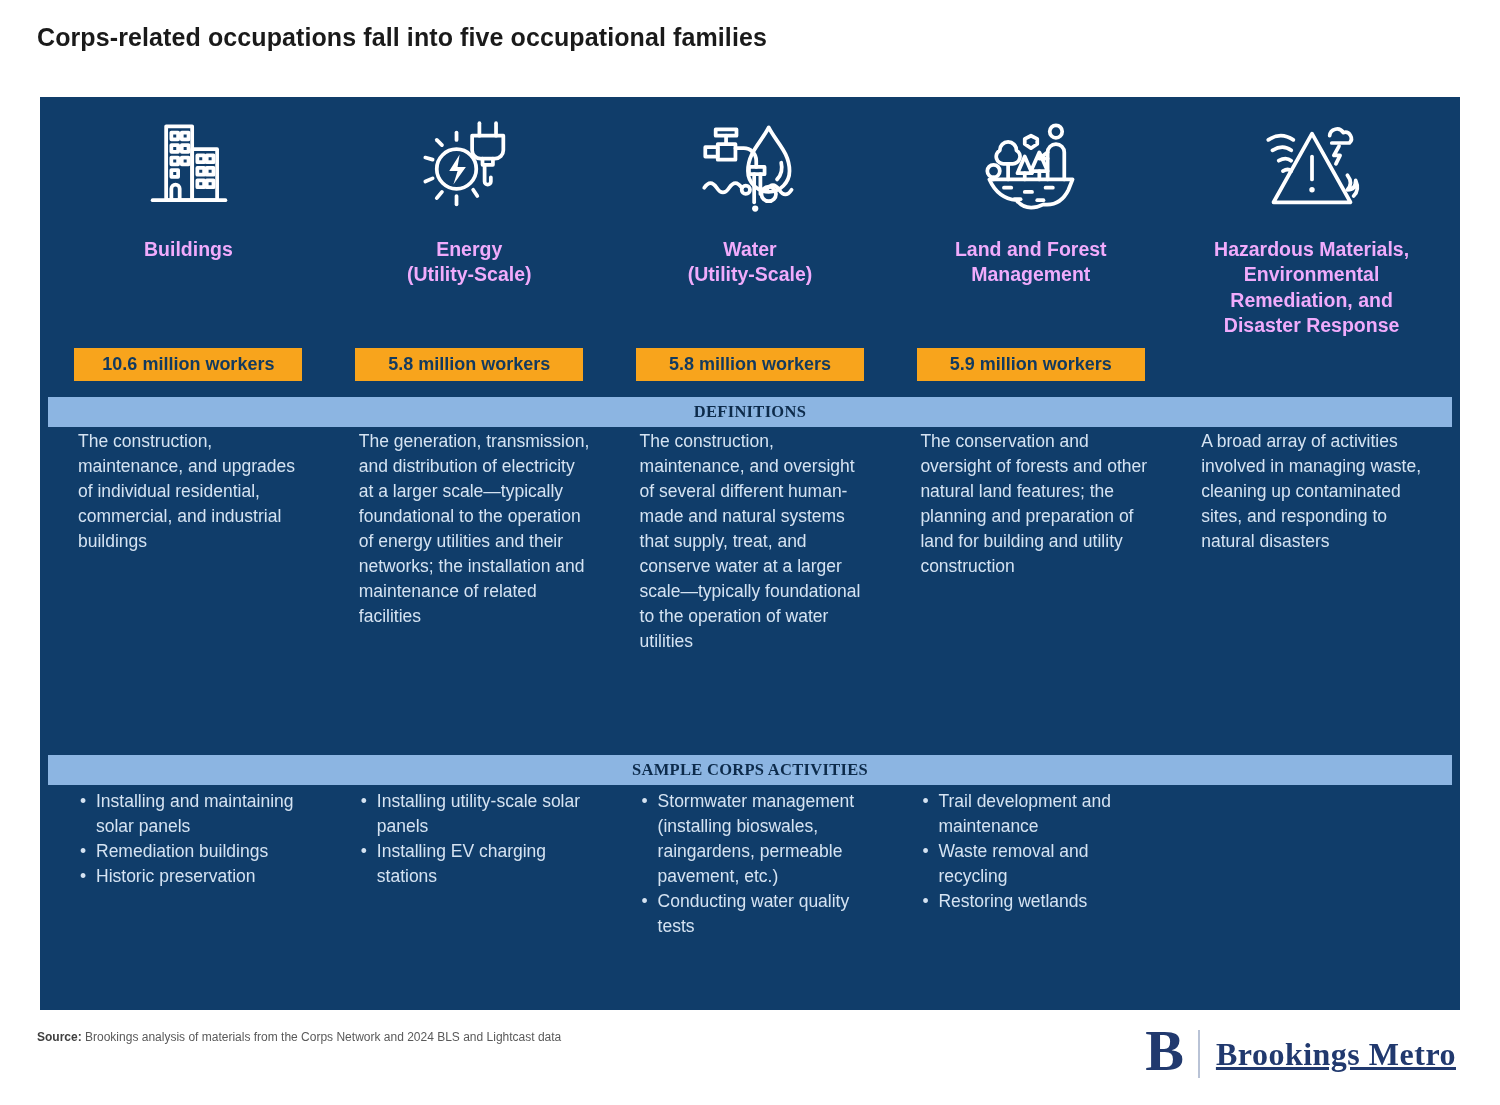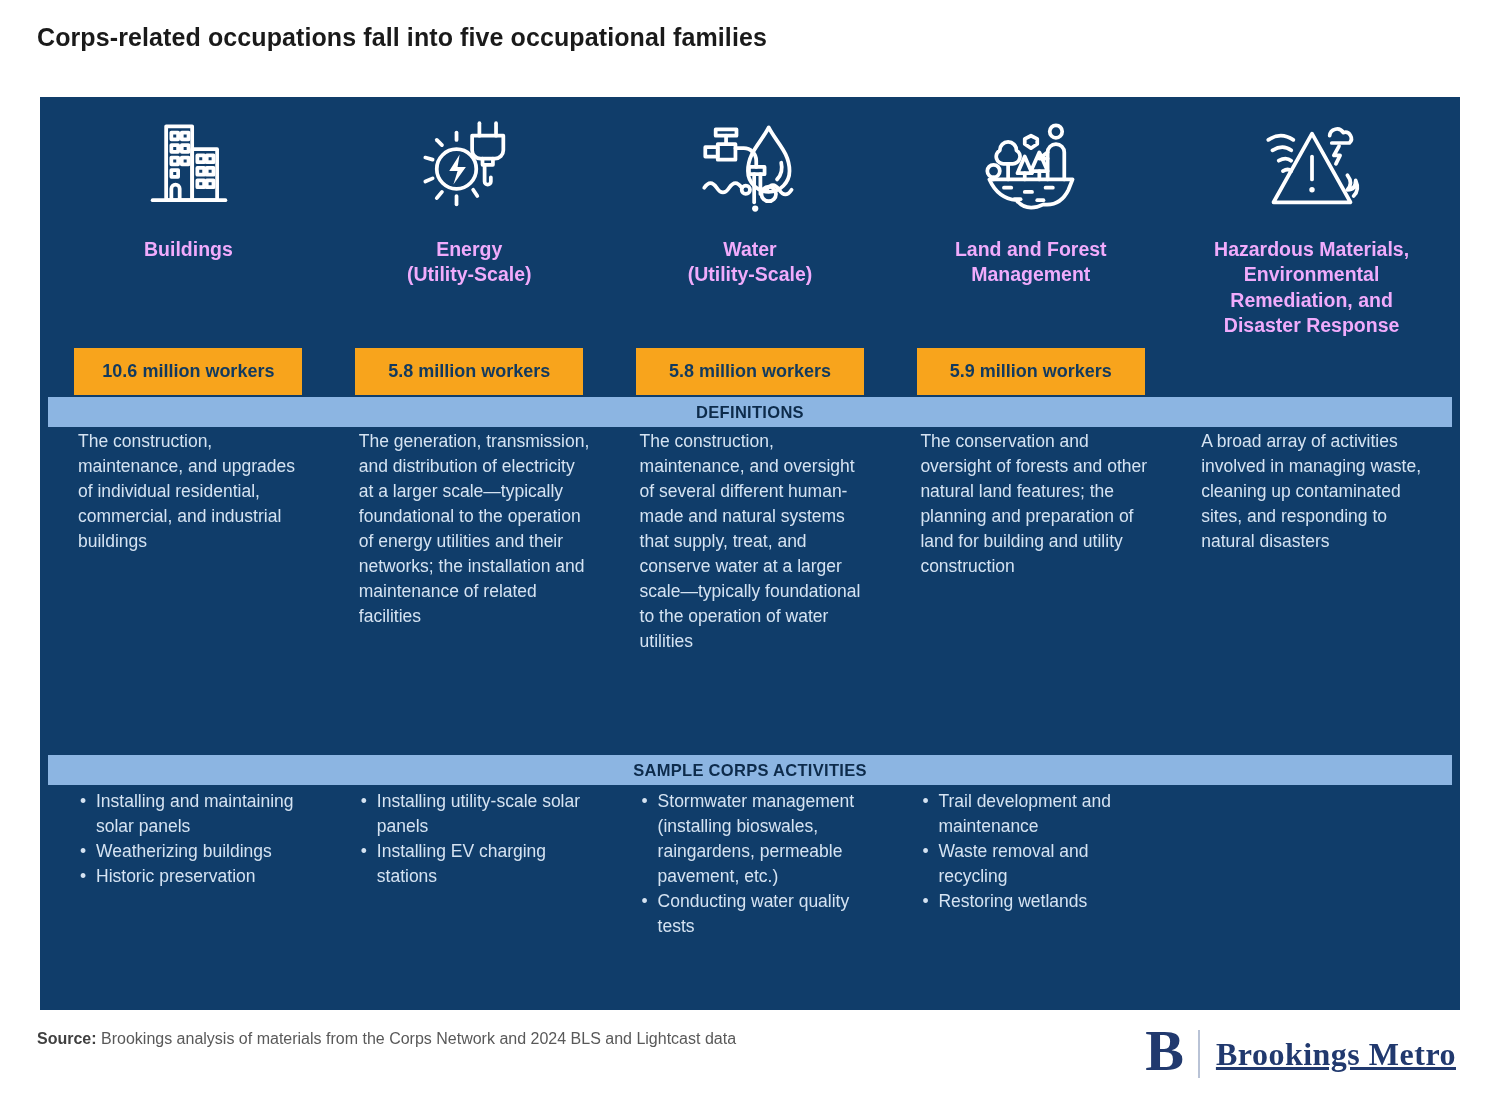--- a/index.html
+++ b/index.html
@@ -19,37 +19,37 @@
   .cols5 { display:grid; grid-template-columns:repeat(5,1fr); padding:0 8px; }
   .header-zone { height:251px; }
   .hcol { display:flex; flex-direction:column; align-items:center; padding-top:16px; }
   .icon-wrap { height:112px; display:flex; align-items:center; justify-content:center; }
   .fam-title {
     margin-top:12px; color:#f0abfc; font-weight:bold; font-size:19.5px;
     line-height:1.3; text-align:center; white-space:pre-line;
   }
   .badge-zone { height:49px; align-items:start; }
   .badge {
-    width:228px; height:47px; margin:0 auto; background:#f8a41c; color:#123a5f;
+    width:228px; height:33px; margin:0 auto; background:#f8a41c; color:#123a5f;
     font-weight:bold; font-size:18px; display:flex; align-items:center; justify-content:center;
   }
   .band {
     margin:0 8px; height:30px; background:#8cb5e2; color:#0d2b4b;
     font-weight:bold; font-size:16.5px; letter-spacing:0.3px;
-    display:flex; align-items:center; justify-content:center; flex:none;
+    display:flex; align-items:center; justify-content:center; flex:none;font-family:Liberation Serif, serif;
   }
   .def-zone { height:328px; padding-top:2px; }
   .act-zone { height:225px; padding-top:4px; }
   .cell {
     padding:0 18px 0 30px; color:#d5e3f2; font-size:17.5px; line-height:25px;
   }
   .cell ul { list-style:none; }
   .cell li { position:relative; padding-left:18px; }
   .cell li::before { content:"\2022"; position:absolute; left:2px; }
-  .source-line { position:absolute; left:37px; top:1030px; font-size:16px; color:#595959; }
+  .source-line { position:absolute; left:37px; top:1030px; font-size:12px; color:#595959; }
   .source-line b { color:#404040; }
   .logo {
     position:absolute; right:44px; top:1022px; display:flex; align-items:center;
     font-family:"Liberation Serif", serif; color:#21396e;
   }
   .logo-b { font-size:58px; font-weight:bold; line-height:1; padding-bottom:6px; }
   .logo-divider { width:2px; height:48px; background:#b9c3d6; margin:0 16px 0 14px; }
   .logo-text { font-size:32px; letter-spacing:0.5px; font-weight:bold;text-decoration:underline; }
   svg { display:block; }
 </style>
@@ -201,21 +201,21 @@
       <div class="cell">The conservation and oversight of forests and other natural land features; the planning and preparation of land for building and utility construction</div>
       <div class="cell">A broad array of activities involved in managing waste, cleaning up contaminated sites, and responding to natural disasters</div>
     </div>
 
     <div class="band">SAMPLE CORPS ACTIVITIES</div>
 
     <div class="cols5 act-zone">
       <div class="cell">
         <ul>
           <li>Installing and maintaining solar panels</li>
-          <li>Weatherizing buildings</li>
+          <li>Remediation buildings</li>
           <li>Historic preservation</li>
         </ul>
       </div>
       <div class="cell">
         <ul>
           <li>Installing utility-scale solar panels</li>
           <li>Installing EV charging stations</li>
         </ul>
       </div>
       <div class="cell">

